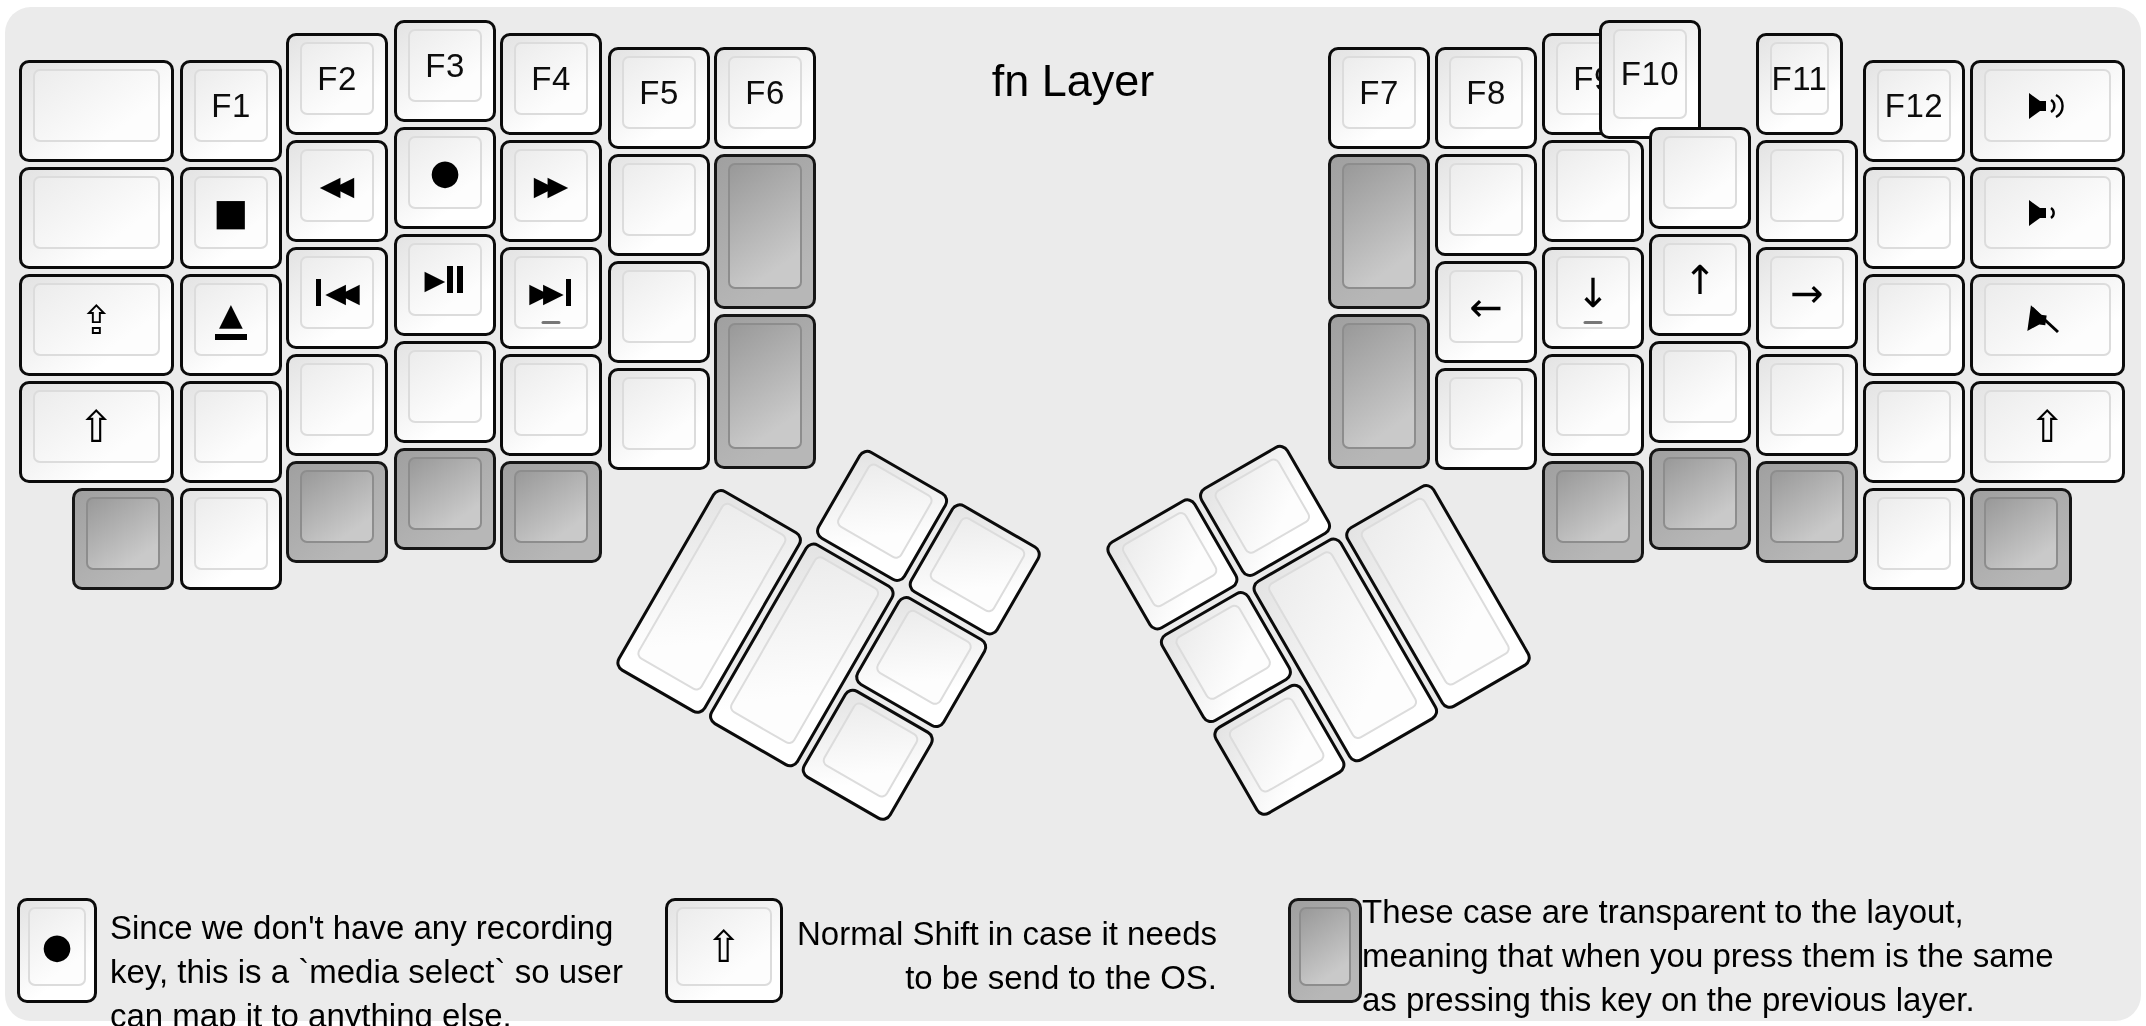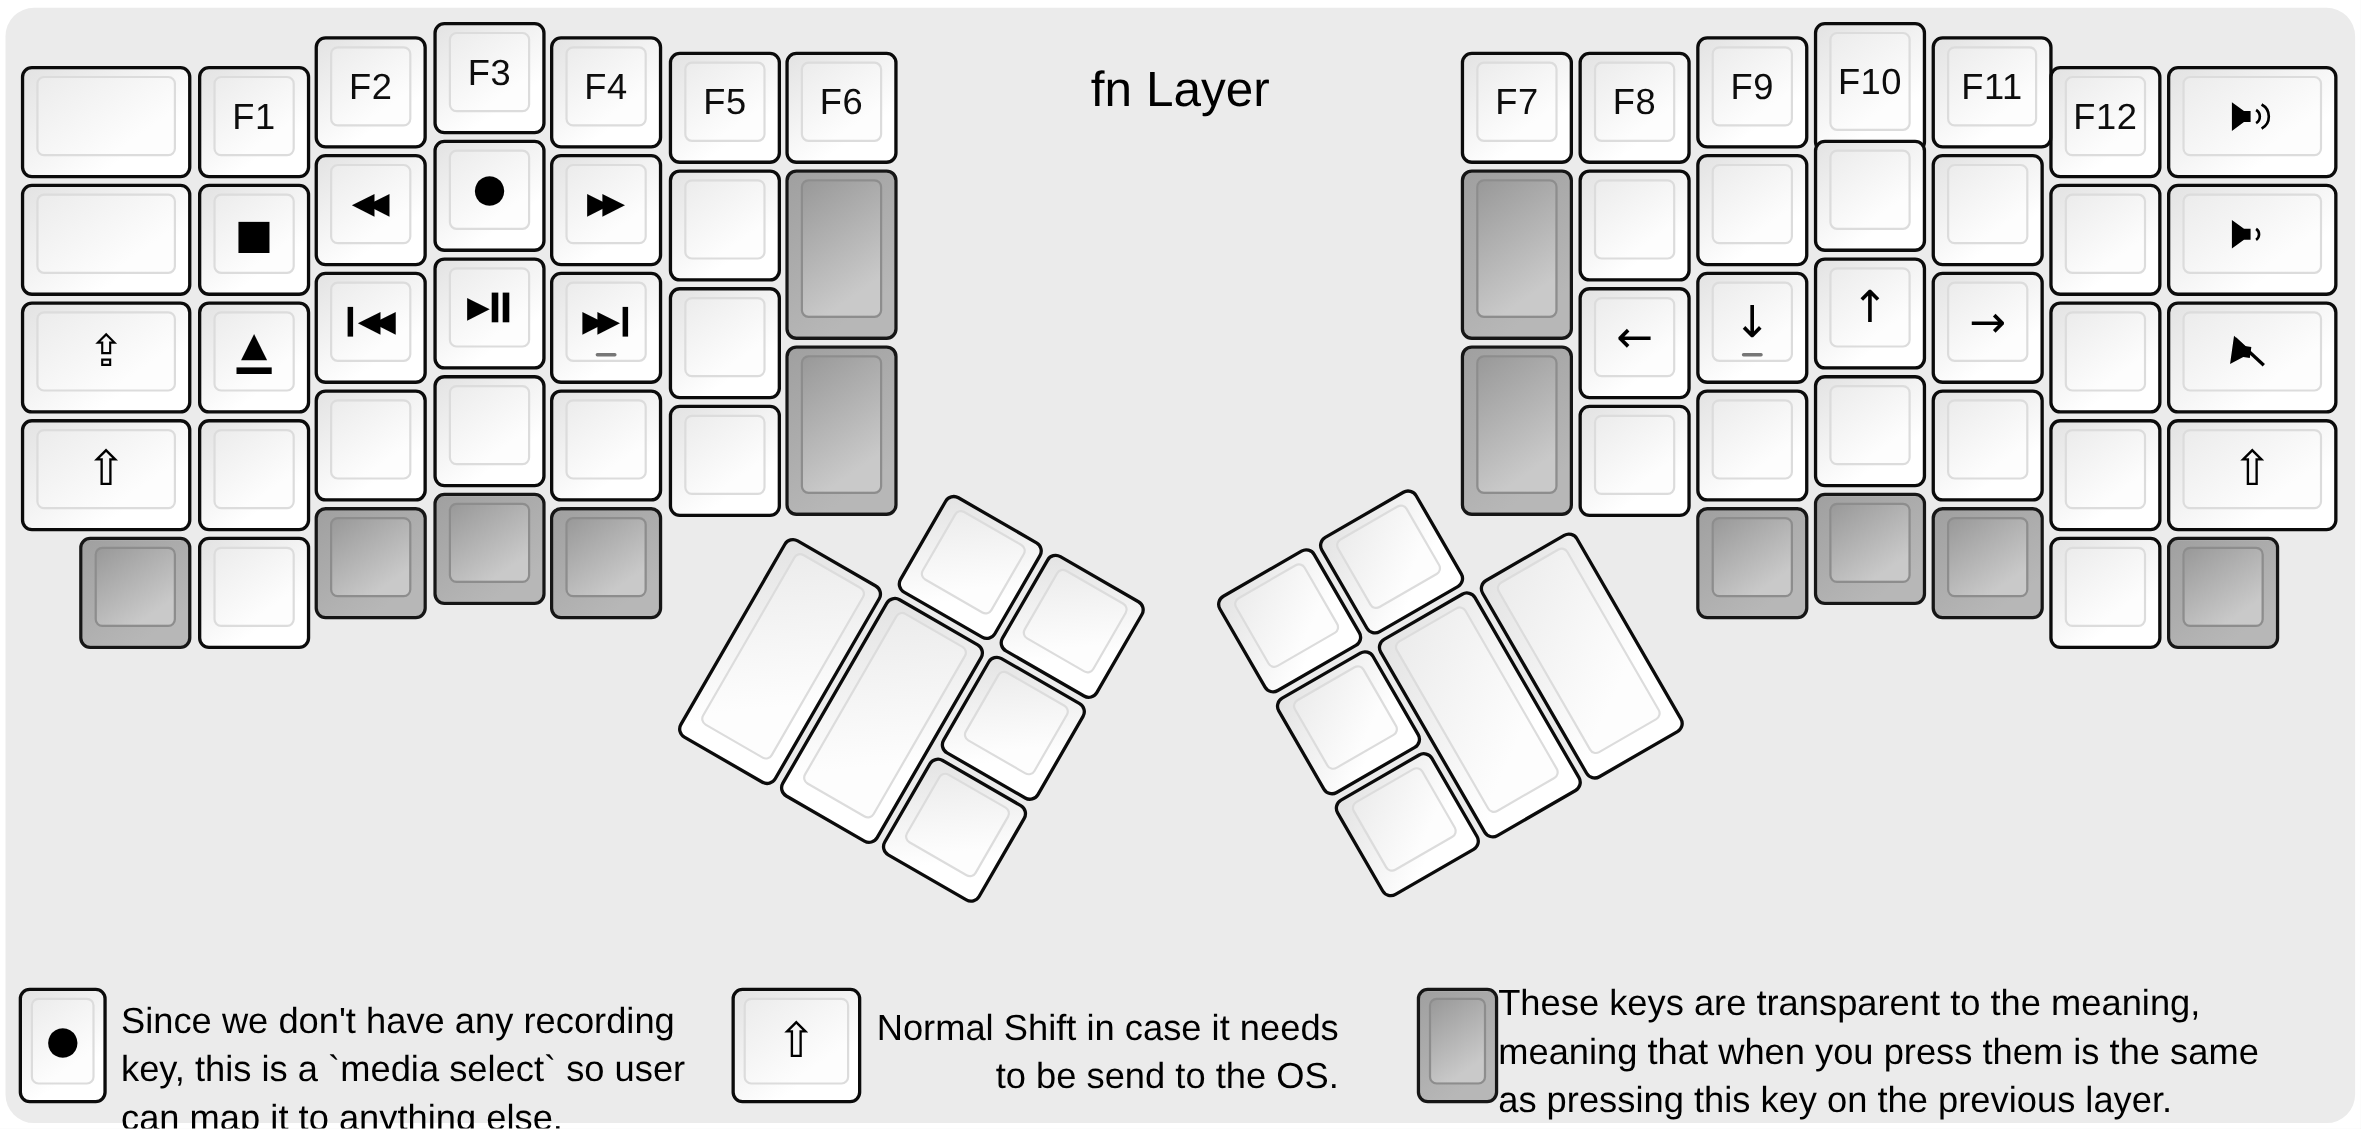--- a/index.html
+++ b/index.html
@@ -217,37 +217,37 @@
       </div>
       <div class="key" style="left: 1542px; top: 247px; width: 102px; height: 102px;">
         <div class="cap">
           <span class="g sym" style="font-size:40px">↓</span>
           <span class="homing"></span>
         </div>
       </div>
       <div class="key" style="left: 1542px; top: 354px; width: 102px; height: 102px;">
         <div class="cap"></div>
       </div>
-      <div class="key" style="left: 1649px; top: 20px; width: 102px; height: 119px;">
+      <div class="key" style="left: 1599px; top: 20px; width: 102px; height: 119px;">
         <div class="cap">
           <span class="klabel">F10</span>
         </div>
       </div>
       <div class="key" style="left: 1649px; top: 127px; width: 102px; height: 102px;">
         <div class="cap"></div>
       </div>
       <div class="key" style="left: 1649px; top: 234px; width: 102px; height: 102px;">
         <div class="cap">
           <span class="g sym" style="font-size:40px">↑</span>
         </div>
       </div>
       <div class="key" style="left: 1649px; top: 341px; width: 102px; height: 102px;">
         <div class="cap"></div>
       </div>
-      <div class="key" style="left: 1756px; top: 33px; width: 110px; height: 102px; text-align: right;">
+      <div class="key" style="left: 1756px; top: 33px; width: 87px; height: 102px; text-align: right;">
         <div class="cap">
           <span class="klabel">F11</span>
         </div>
       </div>
       <div class="key" style="left: 1756px; top: 140px; width: 102px; height: 102px;">
         <div class="cap"></div>
       </div>
       <div class="key" style="left: 1756px; top: 247px; width: 102px; height: 102px;">
         <div class="cap">
           <span class="g sym" style="font-size:40px">→</span>
@@ -373,17 +373,17 @@
       <div class="cap">
           <span class="g sym" style="font-size:44px">⇧</span>
         </div>
     </div>
     <div class="legend-text" style="left:797px;top:912px;text-align:right;"><span>Normal Shift in case it needs</span>
 <span>to be send to the OS.</span></div>
 
     <div class="key gray legend-key" style="left:1288px;top:898px;width:74px;height:105px;">
       <div class="cap"></div>
     </div>
-    <div class="legend-text" style="left:1362px;top:890px;"><span>These keys are transparent to the meaning,</span>
+    <div class="legend-text" style="left:1362px;top:890px;"><span>These case are transparent to the layout,</span>
 <span>meaning that when you press them is the same</span>
 <span>as pressing this key on the previous layer.</span></div>
   </div>
 </div>
 
 </body></html>

